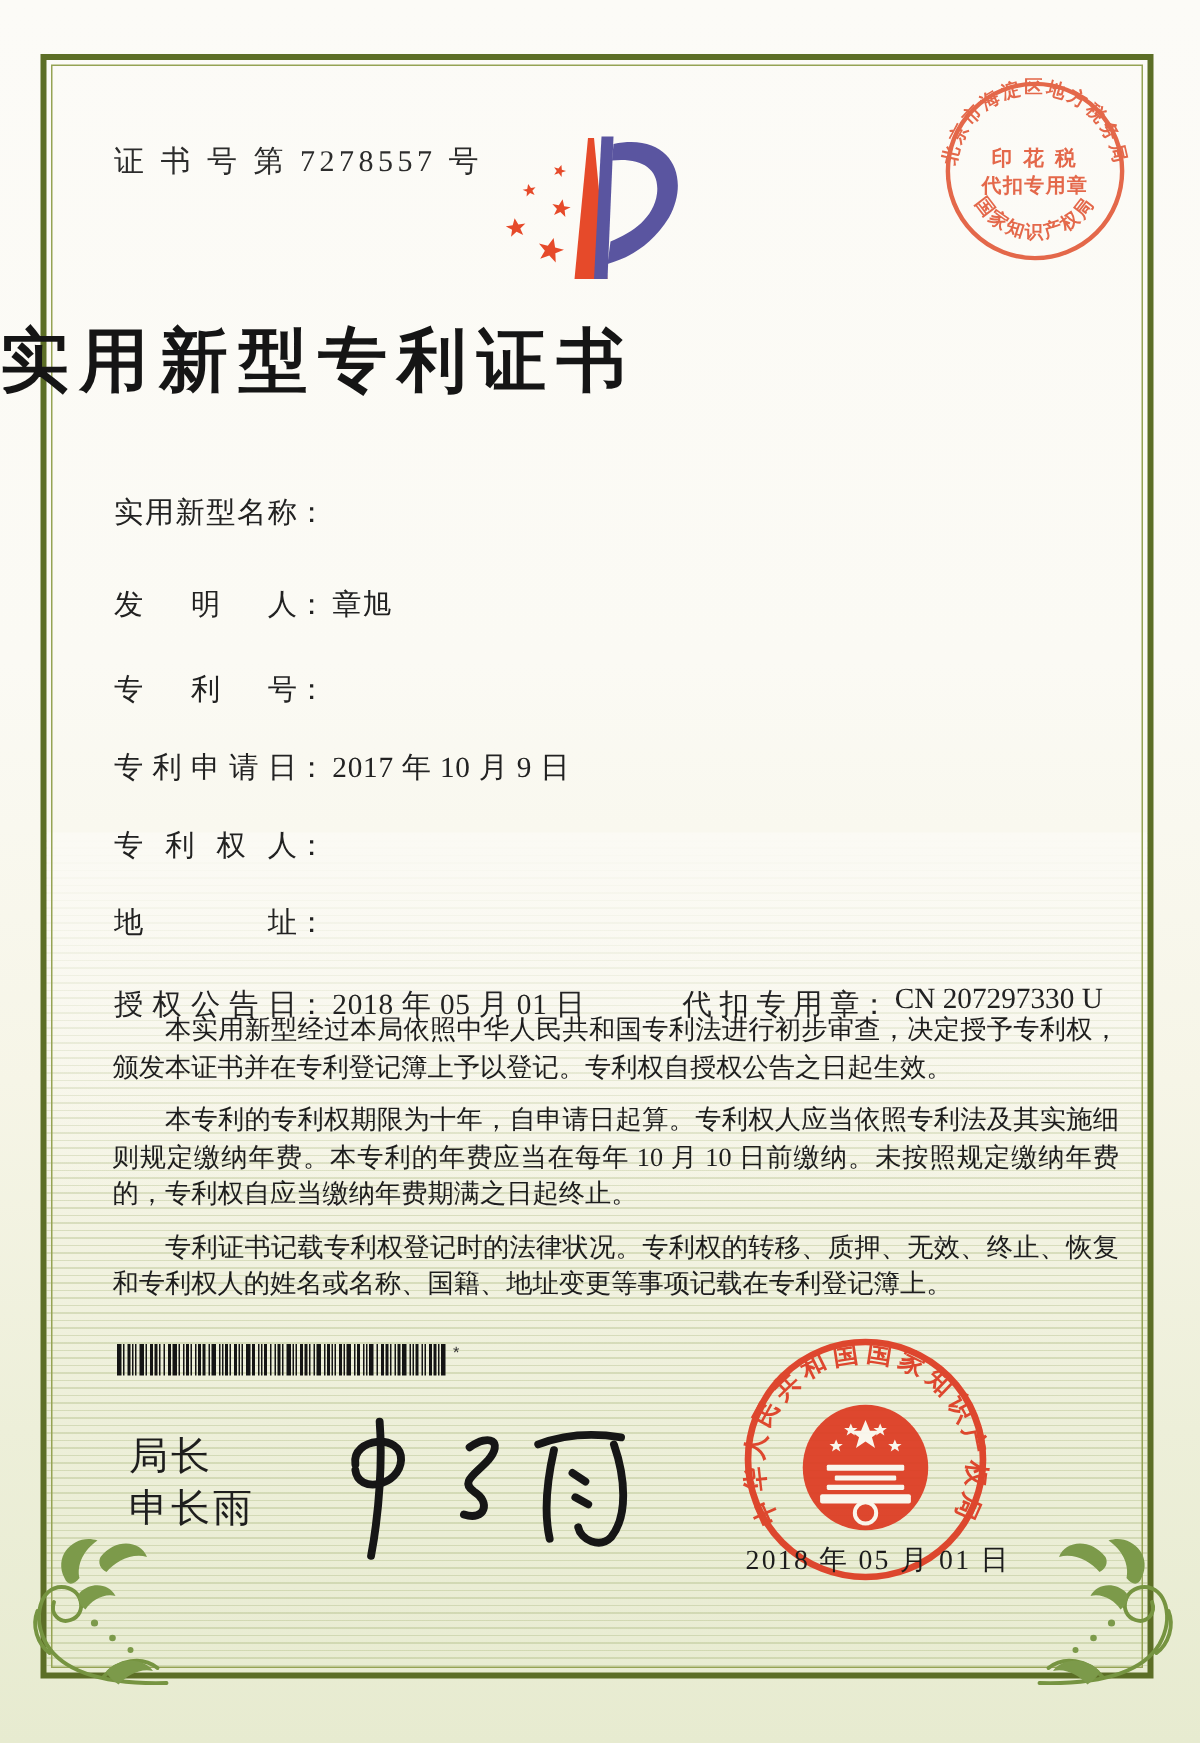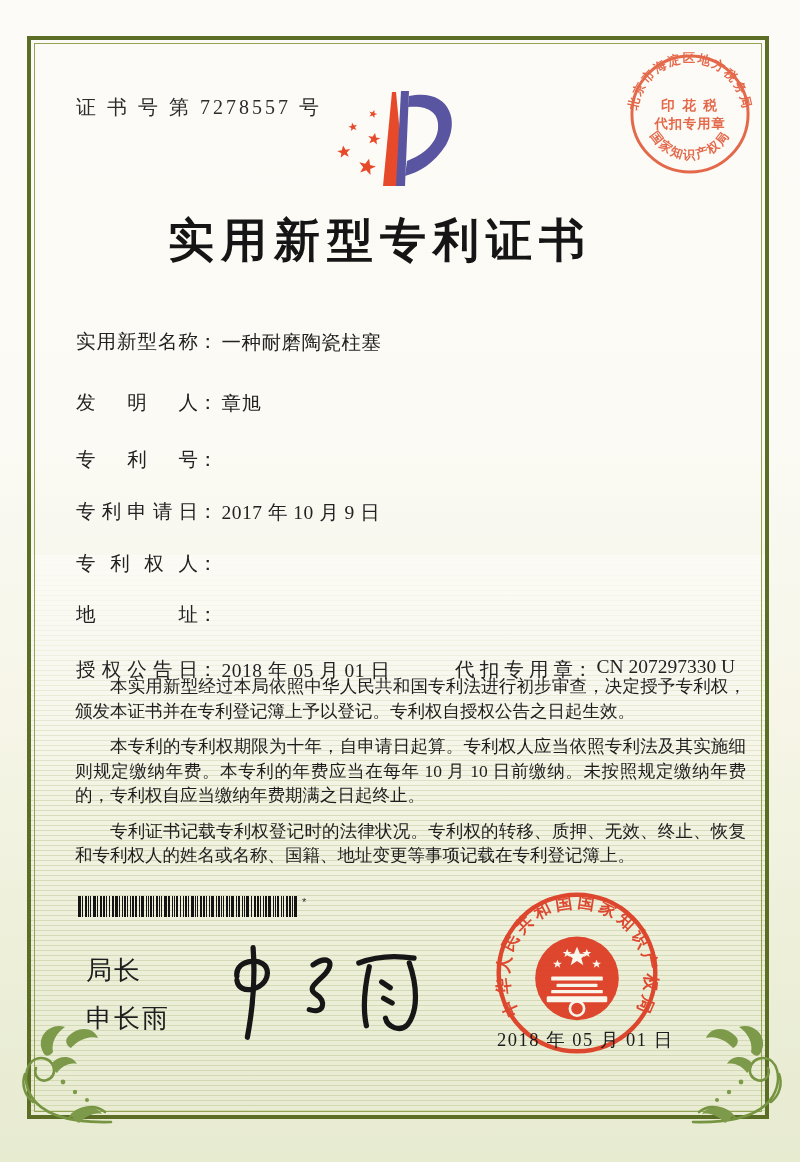--- a/index.html
+++ b/index.html
@@ -33,21 +33,21 @@
     content:'';position:absolute;inset:3px;border:1px solid #95a354;
   }
   
   .cert-num{
     position:absolute;left:76px;top:94px;
     font-size:20px;letter-spacing:3px;color:#2c2c2c;
   }
   
   .title{
     position:absolute;left:0;top:210px;width:760px;
-    text-align:center;font-size:46px;font-weight:bold;
+    text-align:left;font-size:46px;font-weight:bold;
     letter-spacing:7px;color:#151515;
   }
   
   .field{
     position:absolute;left:76px;
     font-size:19.5px;color:#222;display:flex;align-items:flex-start;
   }
   .flabel{
     display:inline-block;width:122px;
     text-align:justify;text-align-last:justify;
@@ -76,21 +76,21 @@
     display:inline-block;font-size:11px;color:#333;vertical-align:top;margin-left:3px;
     font-family:"Liberation Sans","DejaVu Sans",sans-serif;
   }
   
   .signer{
     position:absolute;left:86px;top:953px;
     font-family:"Liberation Sans","DejaVu Sans",sans-serif;
     font-size:26px;color:#1e1e1e;
   }
   .signer .role{letter-spacing:2px;}
-  .signer .name{margin-top:13px;letter-spacing:2px;font-family:Liberation Mono, monospace;}
+  .signer .name{letter-spacing:2px;font-family:Liberation Mono, monospace;}
   .signature-svg{position:absolute;left:200px;top:942px;}
   
   .stamp-svg{position:absolute;left:627px;top:51px;opacity:.92;}
   .seal-svg{position:absolute;left:488px;top:884px;opacity:.93;}
   .seal-date{
     position:absolute;left:497px;top:1027px;width:220px;
     font-size:18.5px;color:#1c1c1c;letter-spacing:1.5px;
   }
   
   .footer{
@@ -175,21 +175,20 @@
     <text font-size="12.5" fill="#e25c3c" font-weight="bold" letter-spacing="1.5">
       <textPath href="#tsBot" xlink:href="#tsBot" startOffset="50%" text-anchor="middle">国家知识产权局</textPath>
     </text>
   </svg>
 
   <div class="title">实用新型专利证书</div>
 
   <div class="field" style="top:328px">
     <span class="flabel">实用新型名称</span>
       <span class="fcolon">：</span>
-      <span class="fvalue">一种耐磨陶瓷柱塞</span>
   </div>
   <div class="field" style="top:389px">
     <span class="flabel">发明人</span>
       <span class="fcolon">：</span>
       <span class="fvalue">章旭</span>
   </div>
   <div class="field" style="top:446px">
     <span class="flabel">专利号</span>
       <span class="fcolon">：</span>
   </div>

